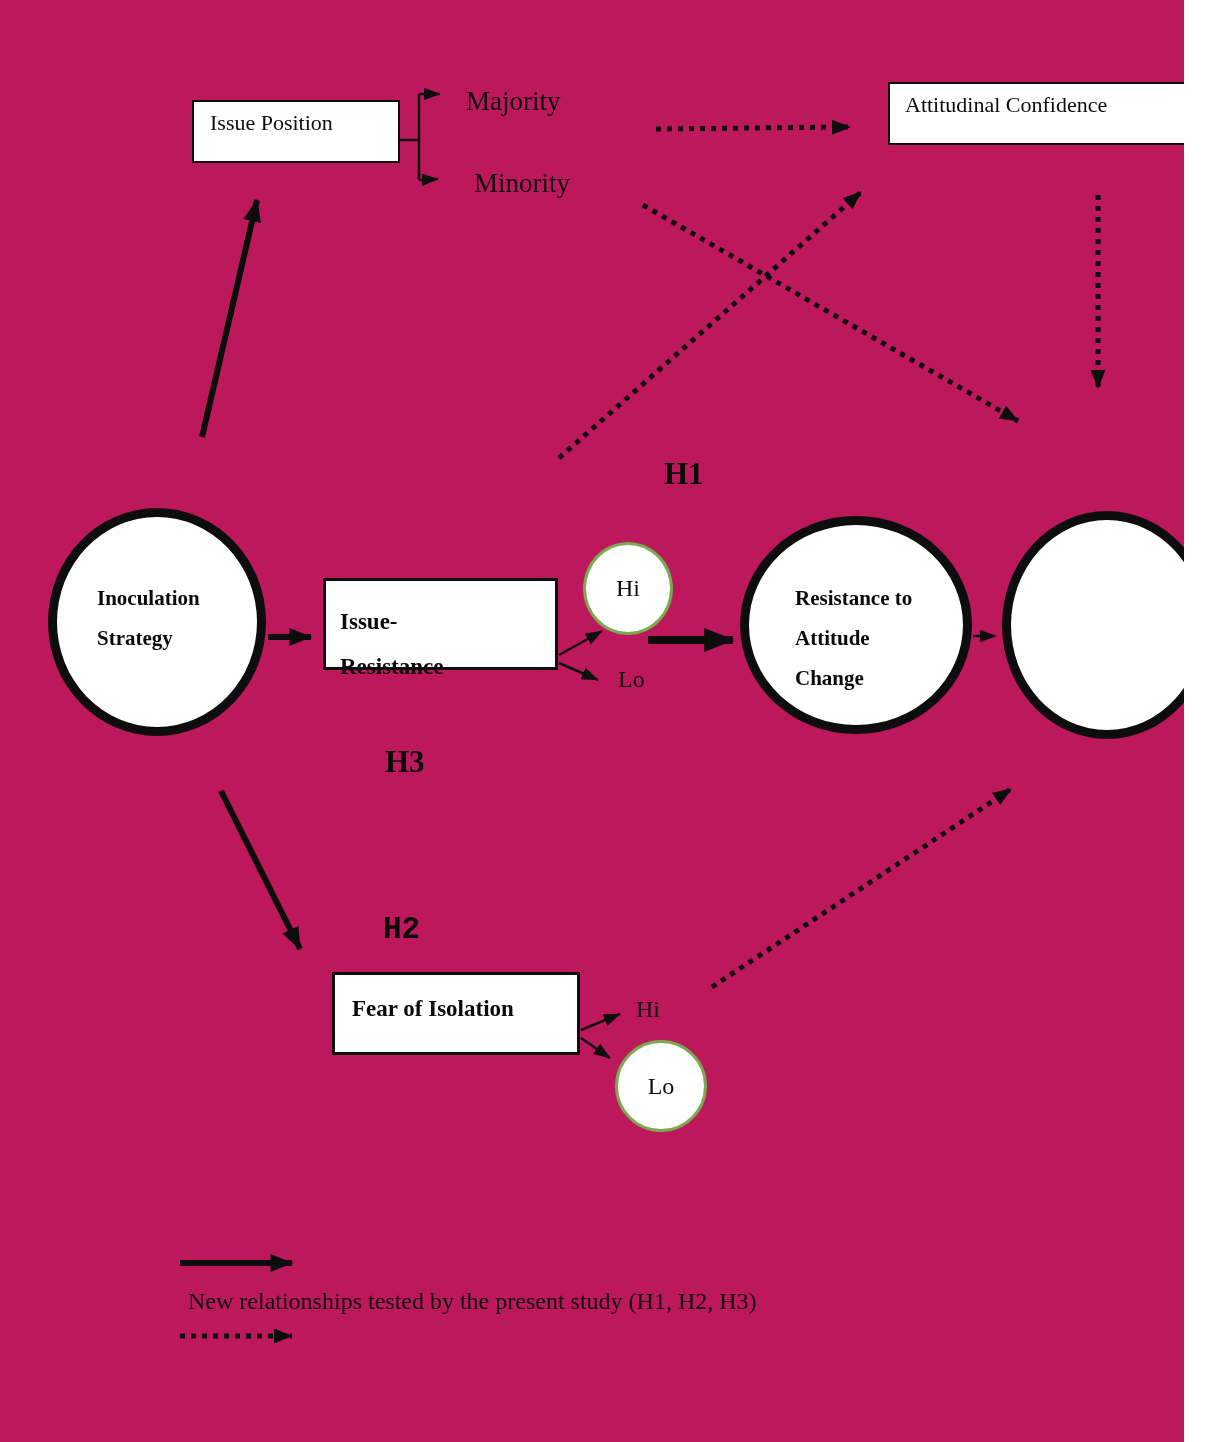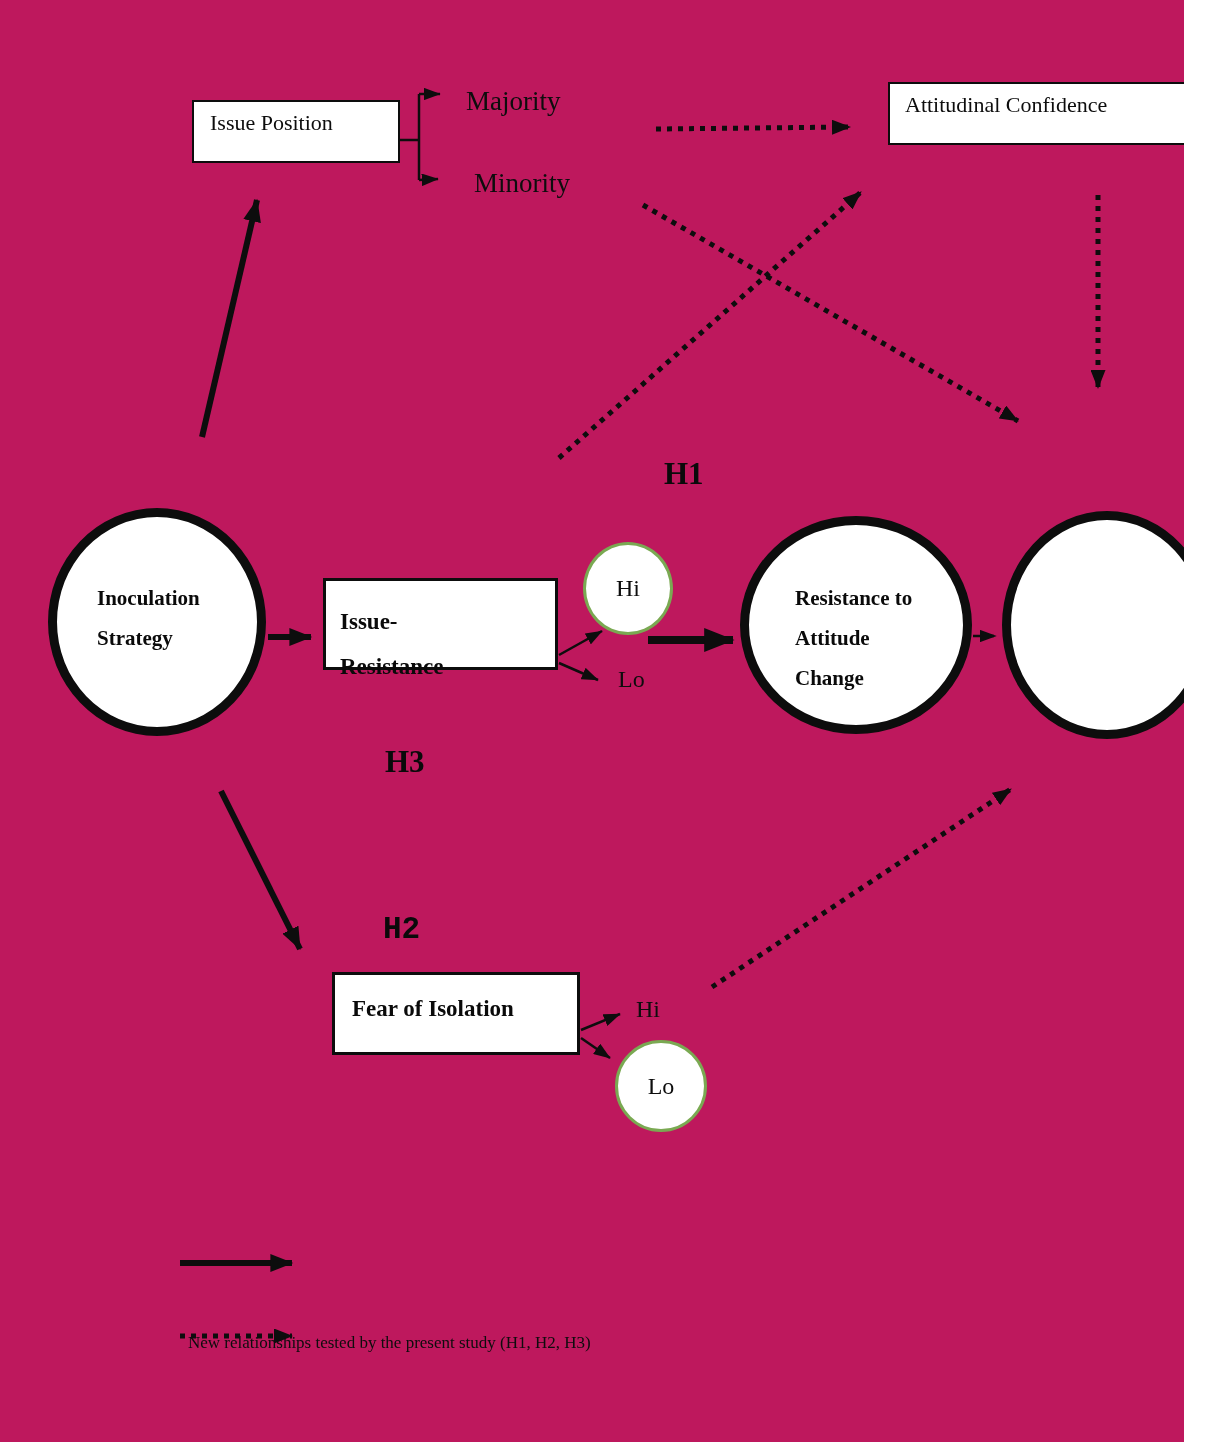--- a/index.html
+++ b/index.html
@@ -8,21 +8,21 @@
   #arrows{position:absolute;left:0;top:0;width:1226px;height:1442px;pointer-events:none;}
   .box{position:absolute;border:2px solid #0d0d0d;background:#ffffff;box-sizing:border-box;}
   .box.heavy{border-width:3px;}
   .circle{position:absolute;border:9px solid #0d0d0d;border-radius:50%;background:#ffffff;box-sizing:border-box;}
   .gcircle{position:absolute;border:3px solid #7aa952;border-radius:50%;background:#ffffff;
            box-sizing:border-box;display:flex;align-items:center;justify-content:center;
            font-size:24px;color:#0d0d0d;}
   .nodetext{position:absolute;font-weight:bold;color:#0a0a0a;margin-top:12px;}
   .plain{position:absolute;color:#0d0d0d;}
   .hlabel{position:absolute;font-weight:bold;font-size:31px;color:#0a0a0a;}
-  .legendtext{position:absolute;font-size:17px;color:#0d0d0d;margin-top:45px;}
+  .legendtext{position:absolute;font-size:24px;color:#0d0d0d;}
 </style>
 </head>
 <body>
 
 <div id="page">
 
   <svg id="arrows" viewBox="0 0 1226 1442" xmlns="http://www.w3.org/2000/svg">
     <defs>
       <marker id="mArrow" viewBox="0 0 4 3" markerWidth="4" markerHeight="3" refX="3.6" refY="1.5" orient="auto" markerUnits="strokeWidth">
         <path d="M0,0 L3.8,1.5 L0,3 Z" fill="#0d0d0d"></path>

